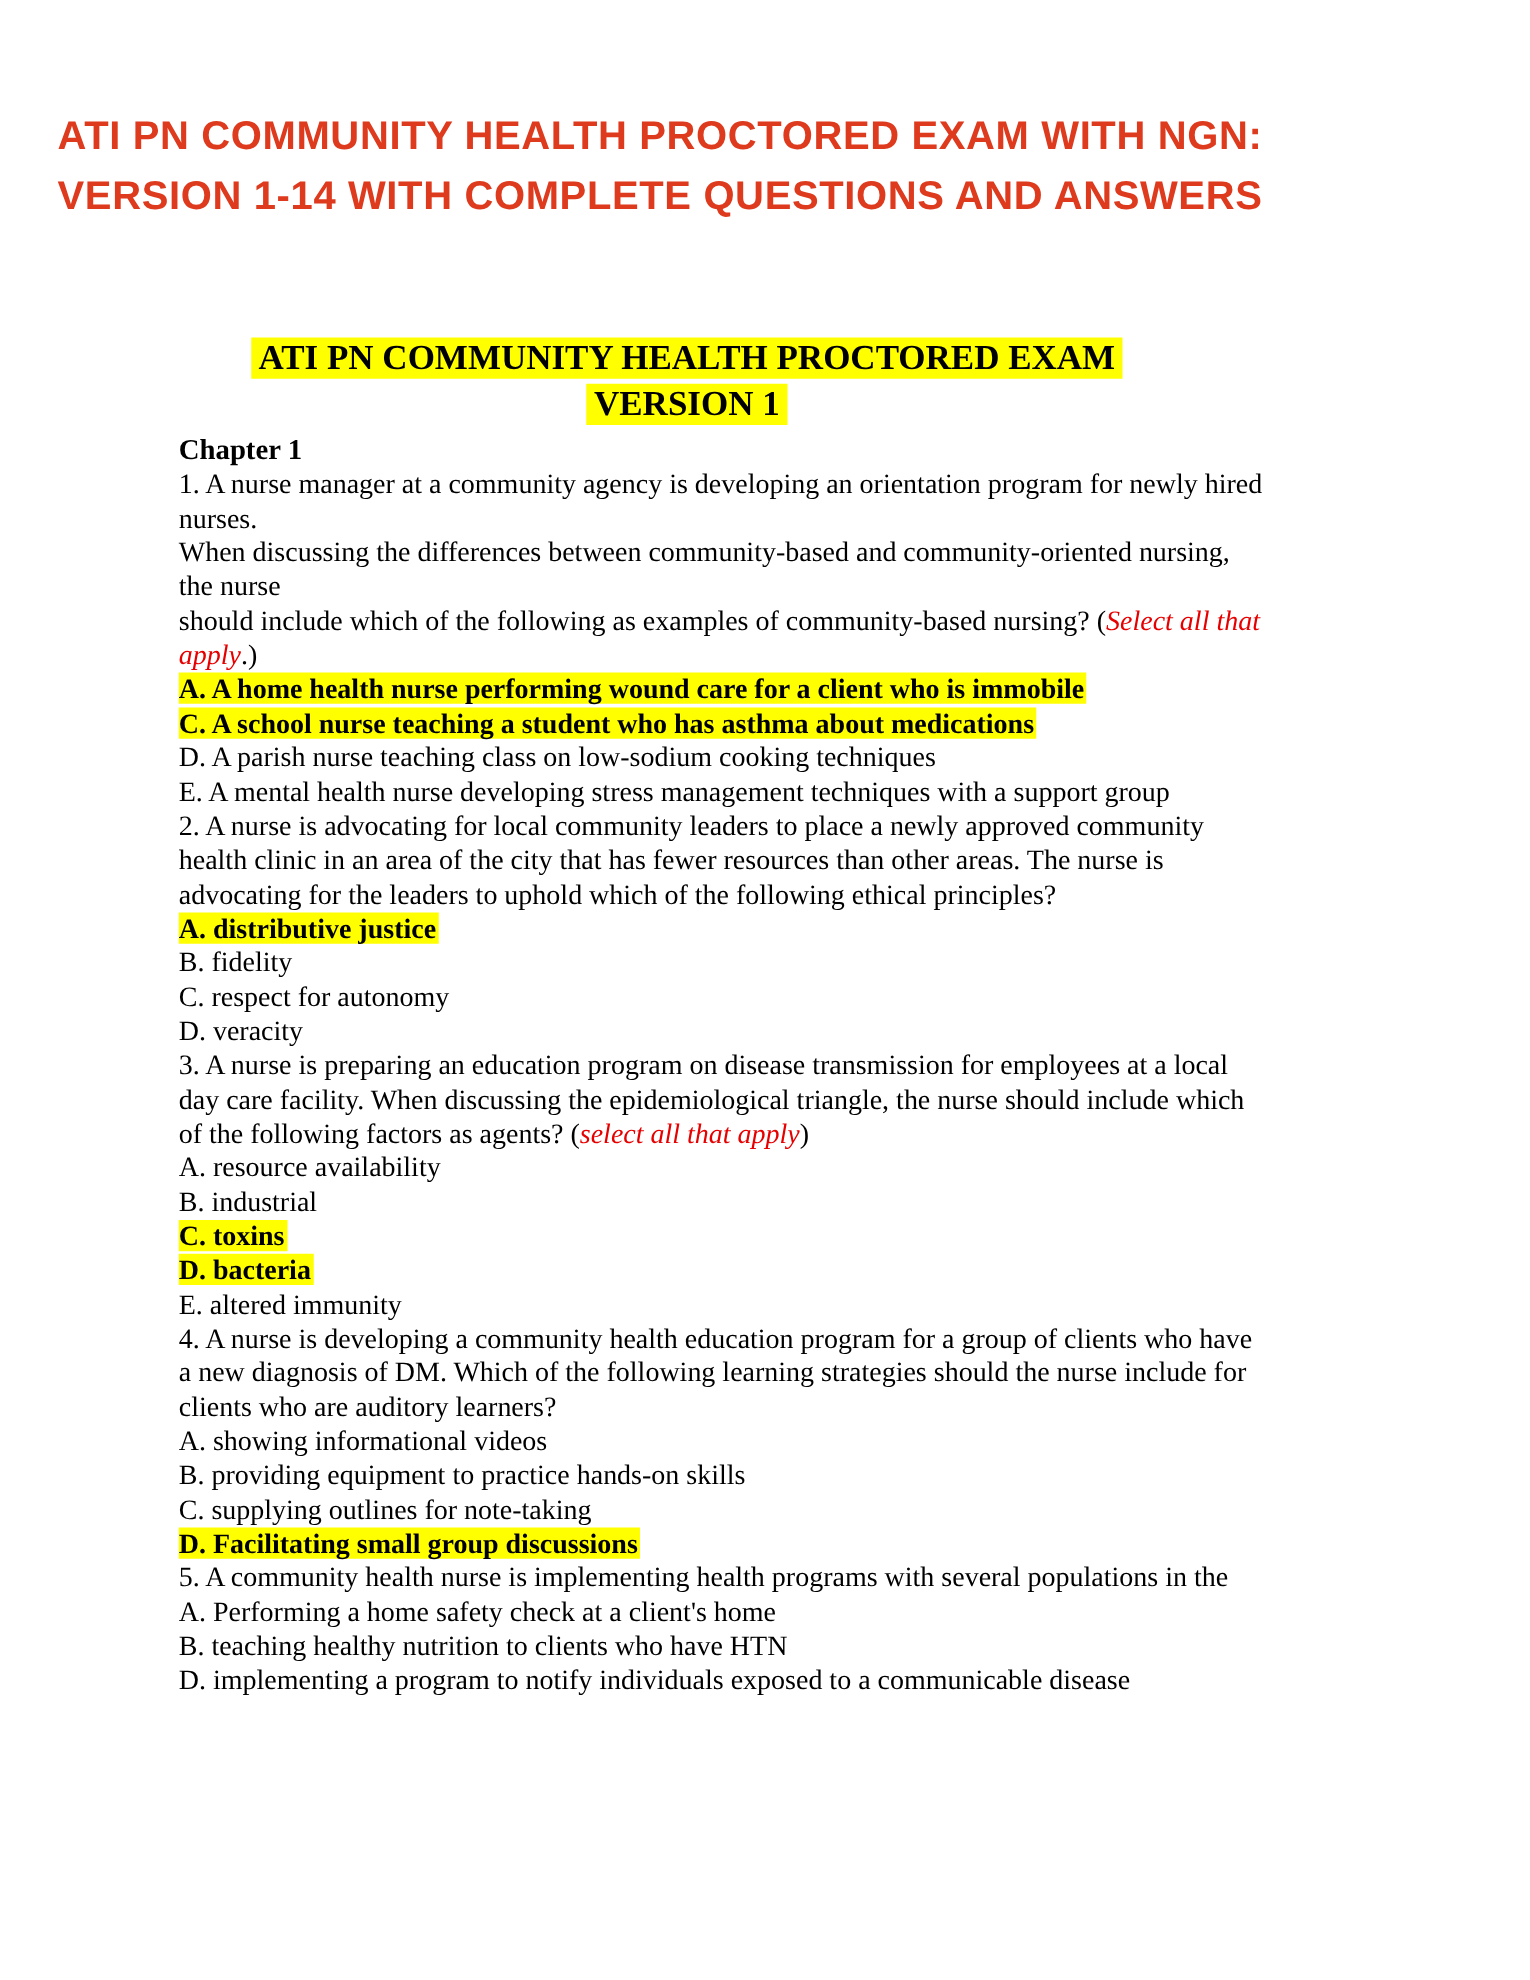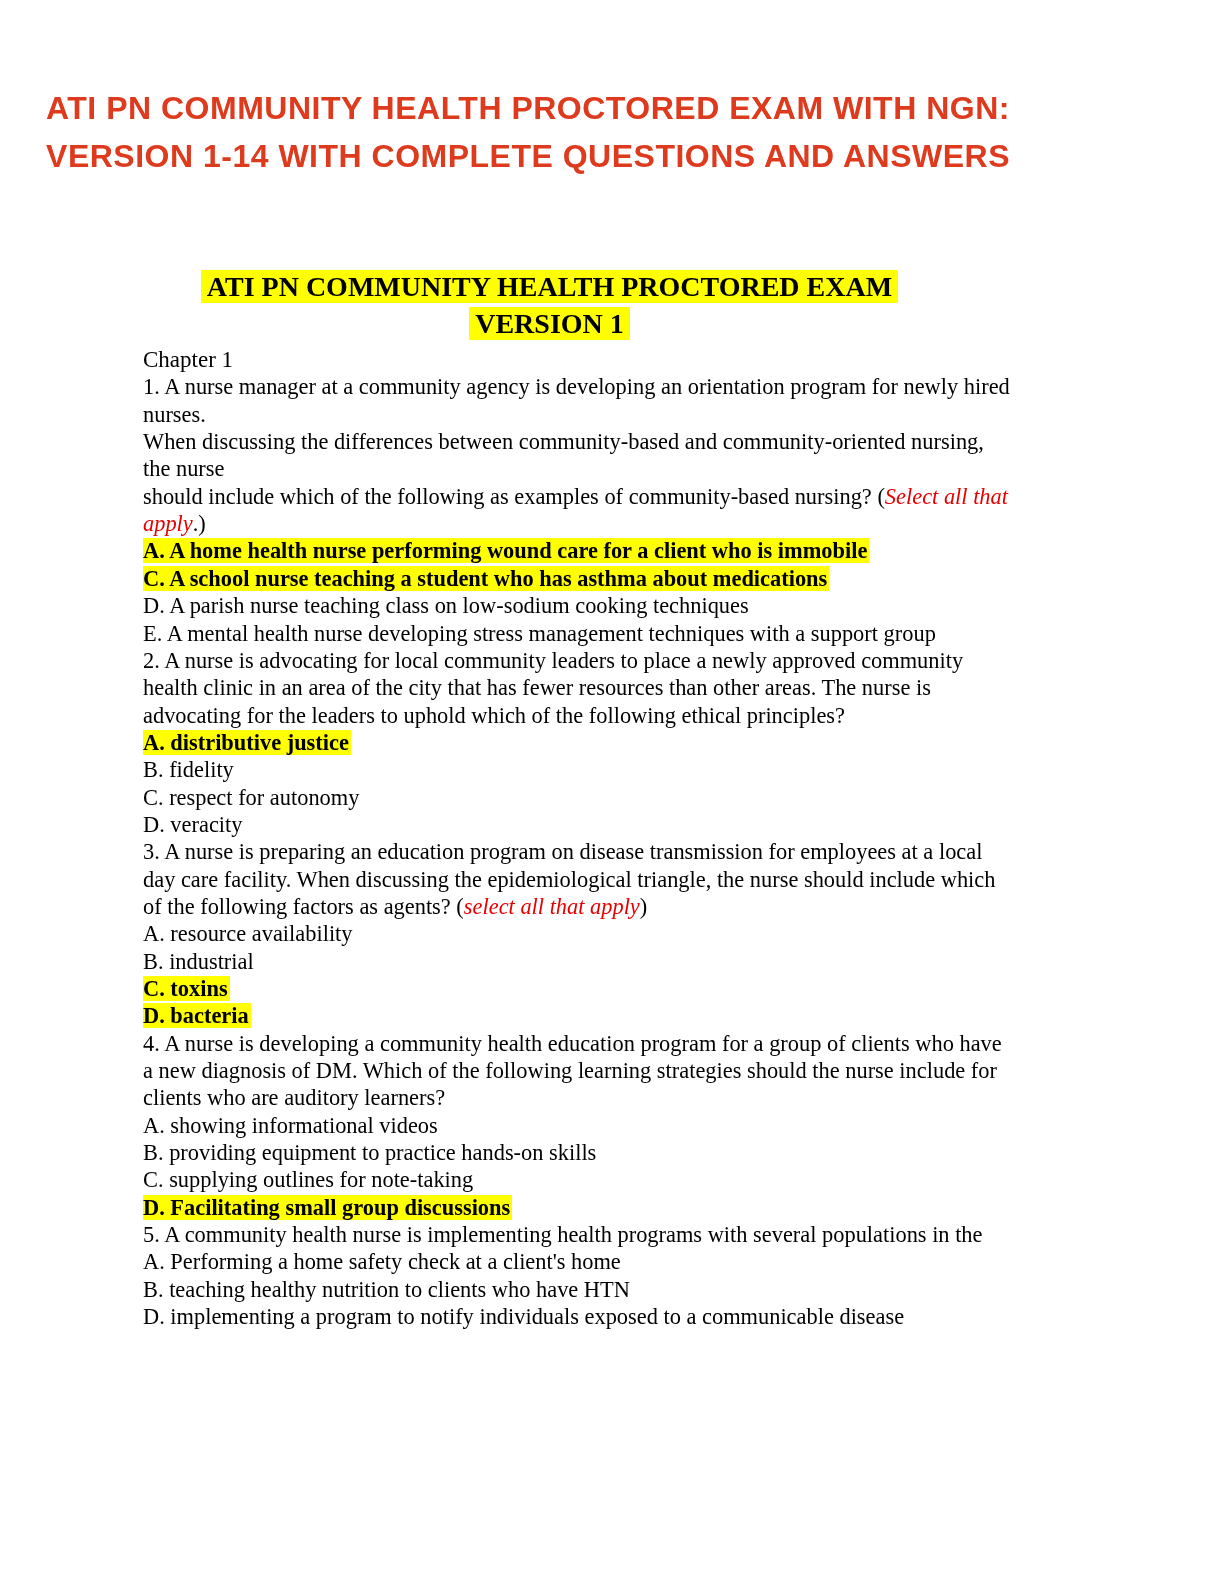--- a/index.html
+++ b/index.html
@@ -37,21 +37,21 @@
   .exam-heading .hl {
     background: var(--highlight-yellow, #ffff00);
     padding: 1px 6px;
   }
   .content {
     margin-left: 143px;
     margin-right: 120px;
     margin-top: 4px;
   }
   .chapter {
-    font-weight: normal;
+    font-weight: bold;
     font-size: 23px;
     line-height: 27.4px;
   }
   .line {
     font-size: 22.4px;
     line-height: 27.35px;
     white-space: nowrap;
   }
   .red {
     color: var(--accent-red, #e60000);
@@ -98,20 +98,21 @@
         <div class="line"><span>B. fidelity</span></div>
         <div class="line"><span>C. respect for autonomy</span></div>
         <div class="line"><span>D. veracity</span></div>
         <div class="line"><span>3. A nurse is preparing an education program on disease transmission for employees at a local</span></div>
         <div class="line"><span>day care facility. When discussing the epidemiological triangle, the nurse should include which</span></div>
         <div class="line"><span>of the following factors as agents? (</span><span class="red">select all that apply</span><span>)</span></div>
         <div class="line"><span>A. resource availability</span></div>
         <div class="line"><span>B. industrial</span></div>
         <div class="line"><span class="answer">C. toxins</span></div>
         <div class="line"><span class="answer">D. bacteria</span></div>
+        <div class="line"><span>E. altered immunity</span></div>
         <div class="line"><span>4. A nurse is developing a community health education program for a group of clients who have</span></div>
         <div class="line"><span>a new diagnosis of DM. Which of the following learning strategies should the nurse include for</span></div>
         <div class="line"><span>clients who are auditory learners?</span></div>
         <div class="line"><span>A. showing informational videos</span></div>
         <div class="line"><span>B. providing equipment to practice hands-on skills</span></div>
         <div class="line"><span>C. supplying outlines for note-taking</span></div>
         <div class="line"><span class="answer">D. Facilitating small group discussions</span></div>
         <div class="line"><span>5. A community health nurse is implementing health programs with several populations in the</span></div>
         <div class="line"><span>A. Performing a home safety check at a client's home</span></div>
         <div class="line"><span>B. teaching healthy nutrition to clients who have HTN</span></div>

